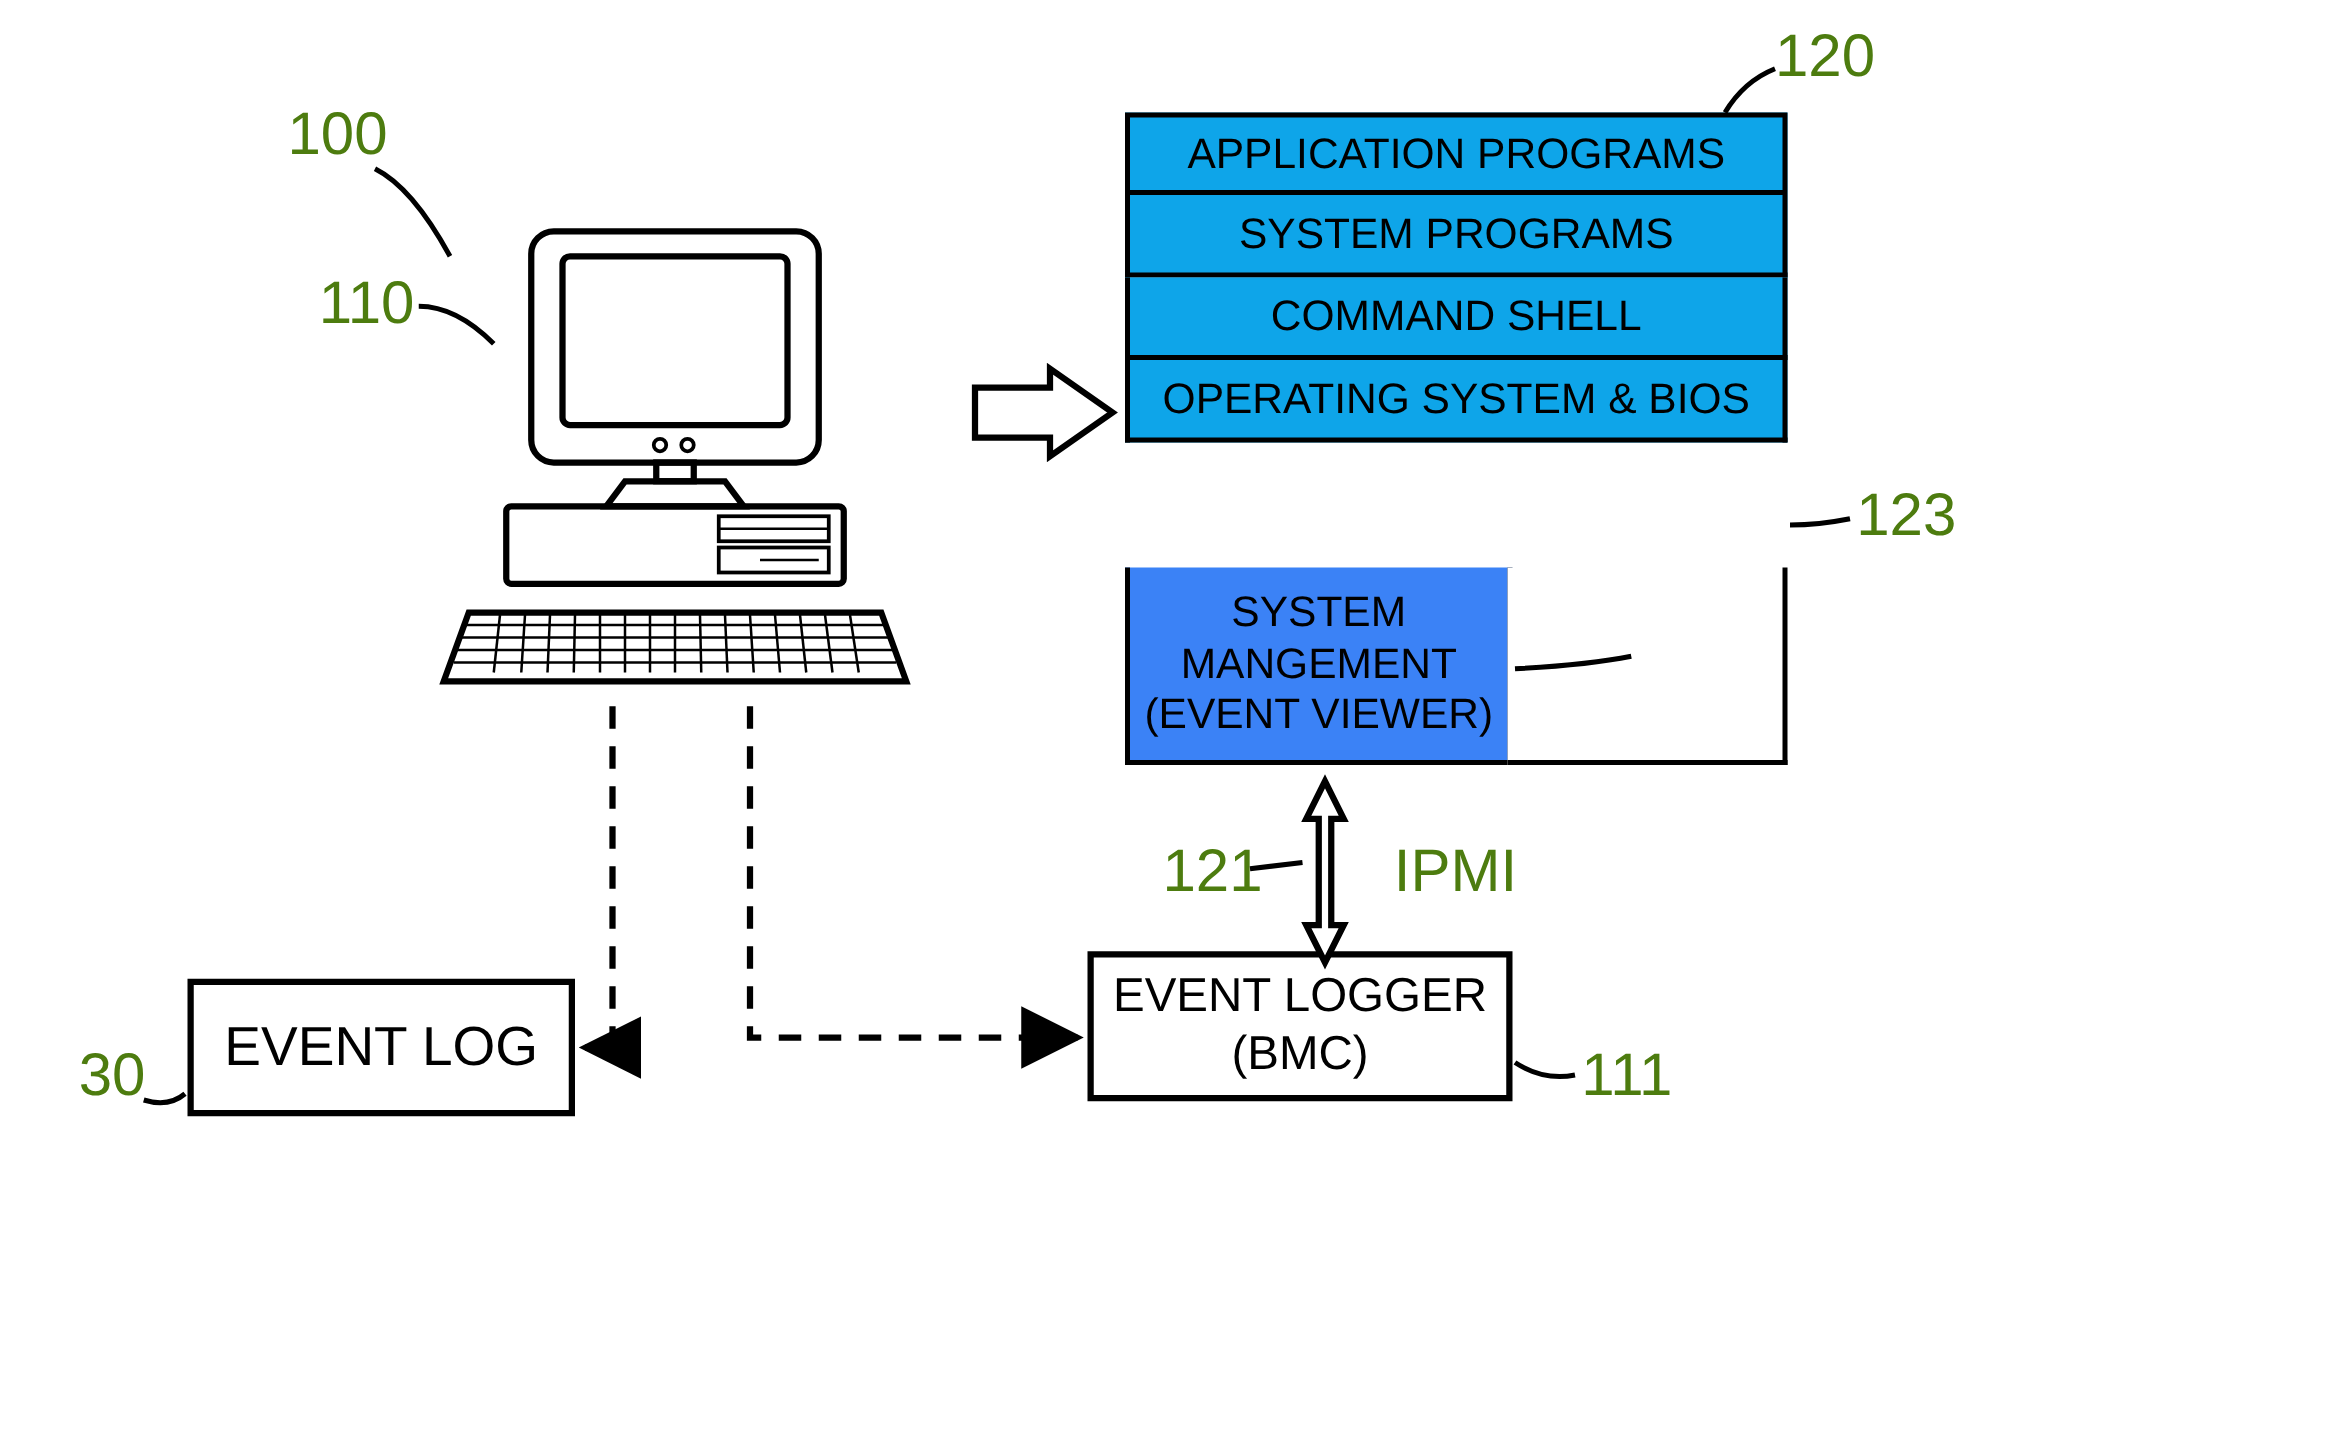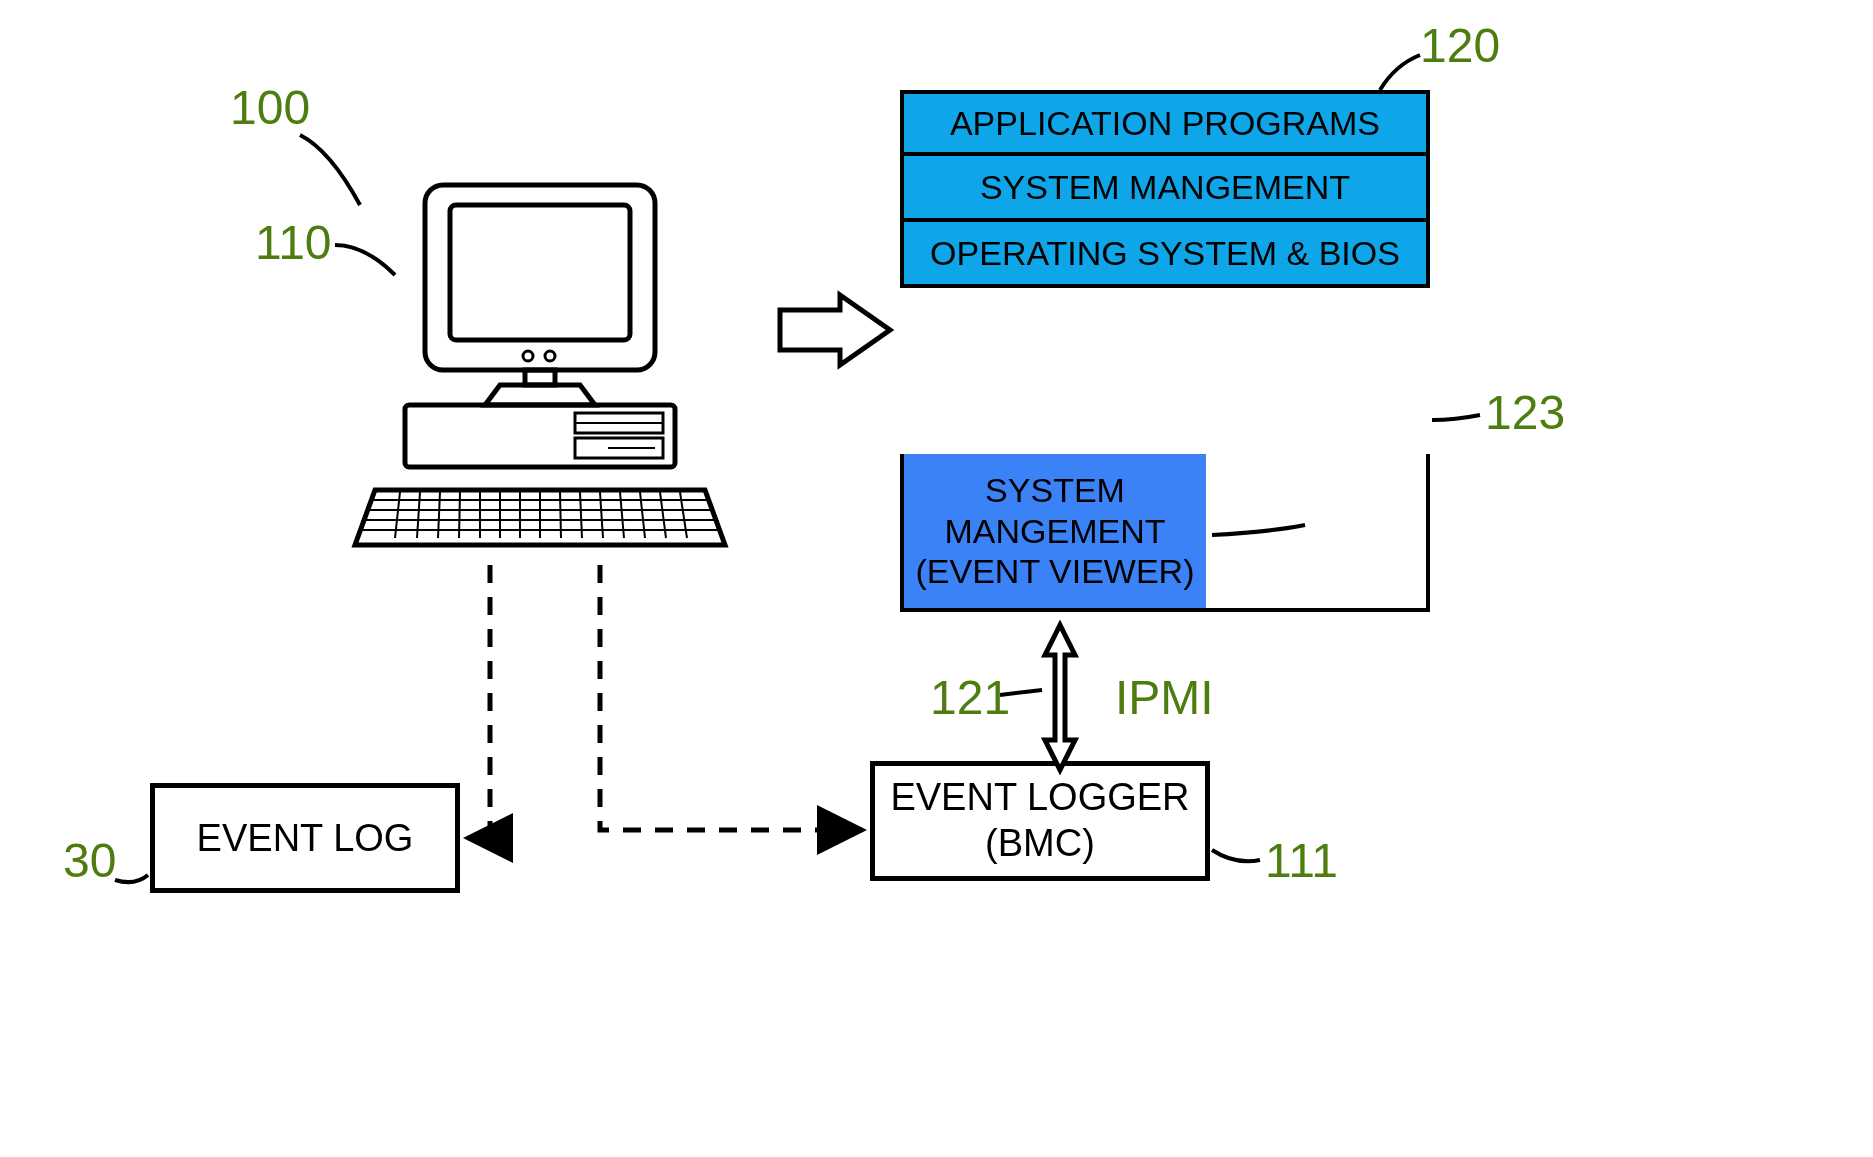--- a/index.html
+++ b/index.html
@@ -93,21 +93,21 @@
     .event-log {
       position: absolute;
       left: 150px;
       top: 783px;
       width: 310px;
       height: 110px;
       border: 5px solid #000;
       display: flex;
       align-items: center;
       justify-content: center;
-      font-size: 38px;
+      font-size: 44px;
     }
     
     
     .svg-overlay {
       position: absolute;
       top: 0;
       left: 0;
       width: 1873px;
       height: 1157px;
       pointer-events: none;
@@ -166,21 +166,22 @@
       <line x1="270" y1="312" x2="274" y2="358"></line>
       <line x1="290" y1="312" x2="295" y2="358"></line>
       <line x1="310" y1="312" x2="316" y2="358"></line>
       <line x1="330" y1="312" x2="337" y2="358"></line>
     </g>
   </svg>
 </div>
 
 <div class="stack">
   <div class="stack-row">APPLICATION PROGRAMS</div>
-  <div class="stack-row">SYSTEM MANGEMENT</div>
+  <div class="stack-row">SYSTEM PROGRAMS</div>
+  <div class="stack-row">COMMAND SHELL</div>
   <div class="stack-row" style="height:66px">OPERATING SYSTEM &amp; BIOS</div>
 </div>
 <div class="sys-mgmt">
     <span style="white-space:pre-line">SYSTEM
 MANGEMENT
 (EVENT VIEWER)</span>
   </div>
 <div class="stack-bottom-right"></div>
 
 <div class="event-logger">

